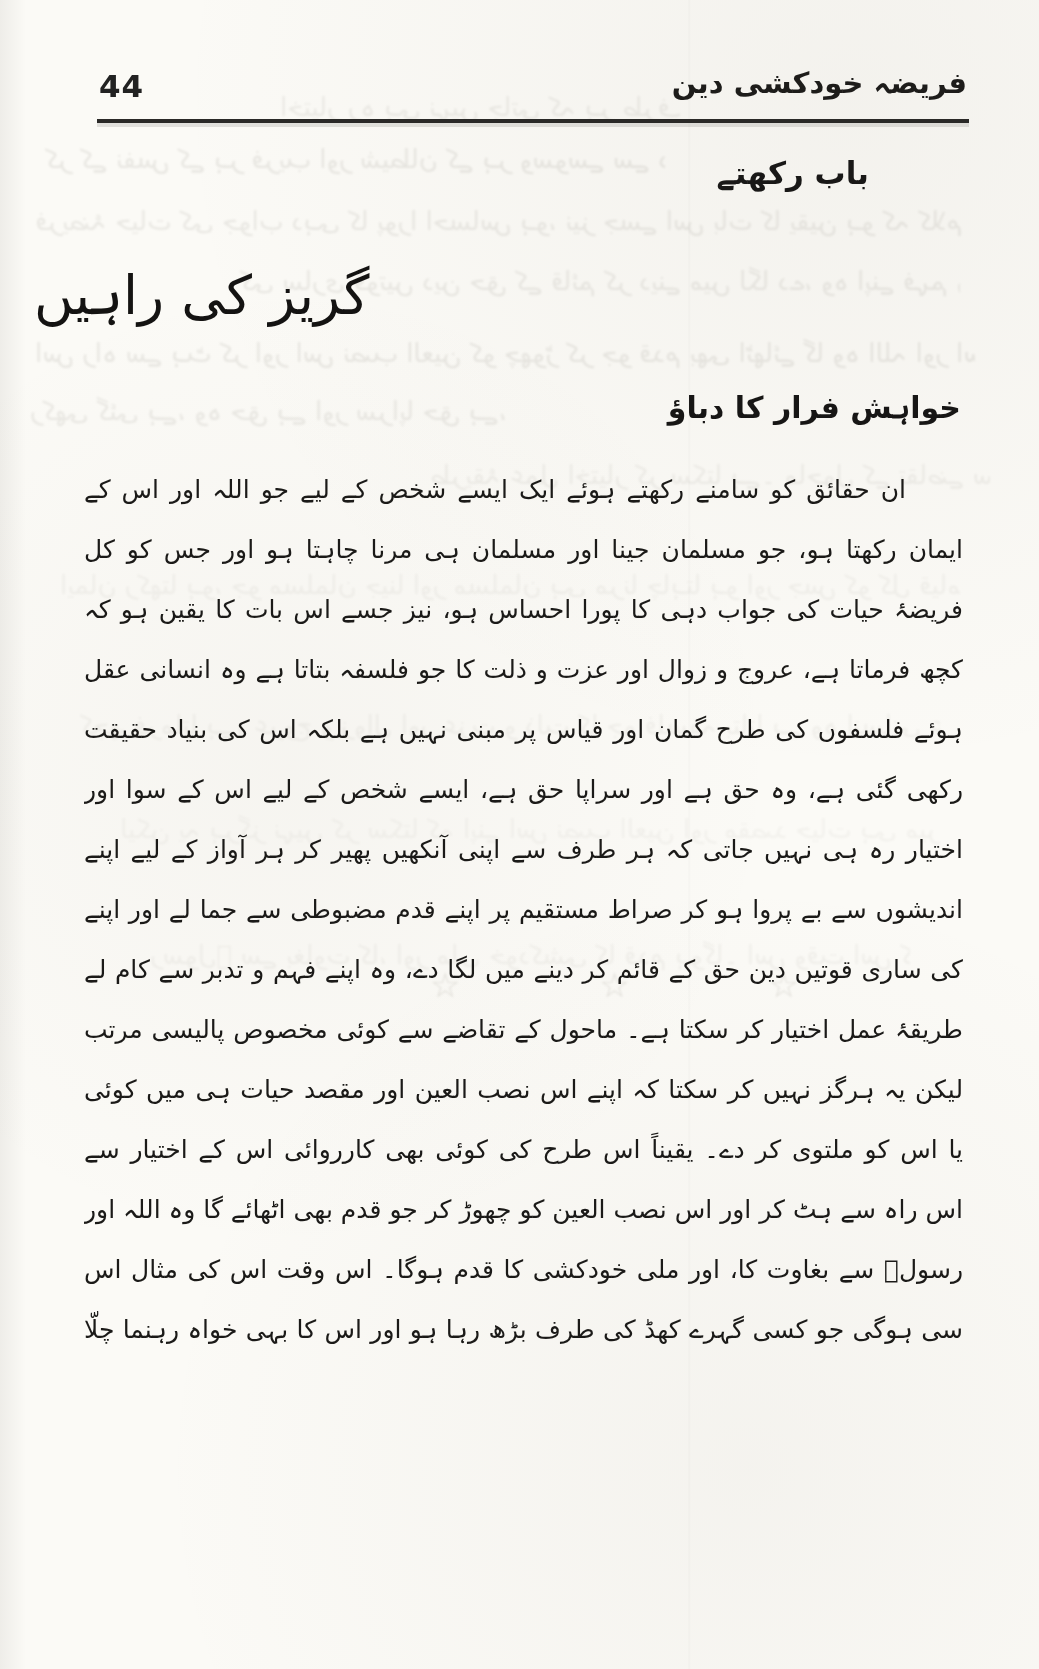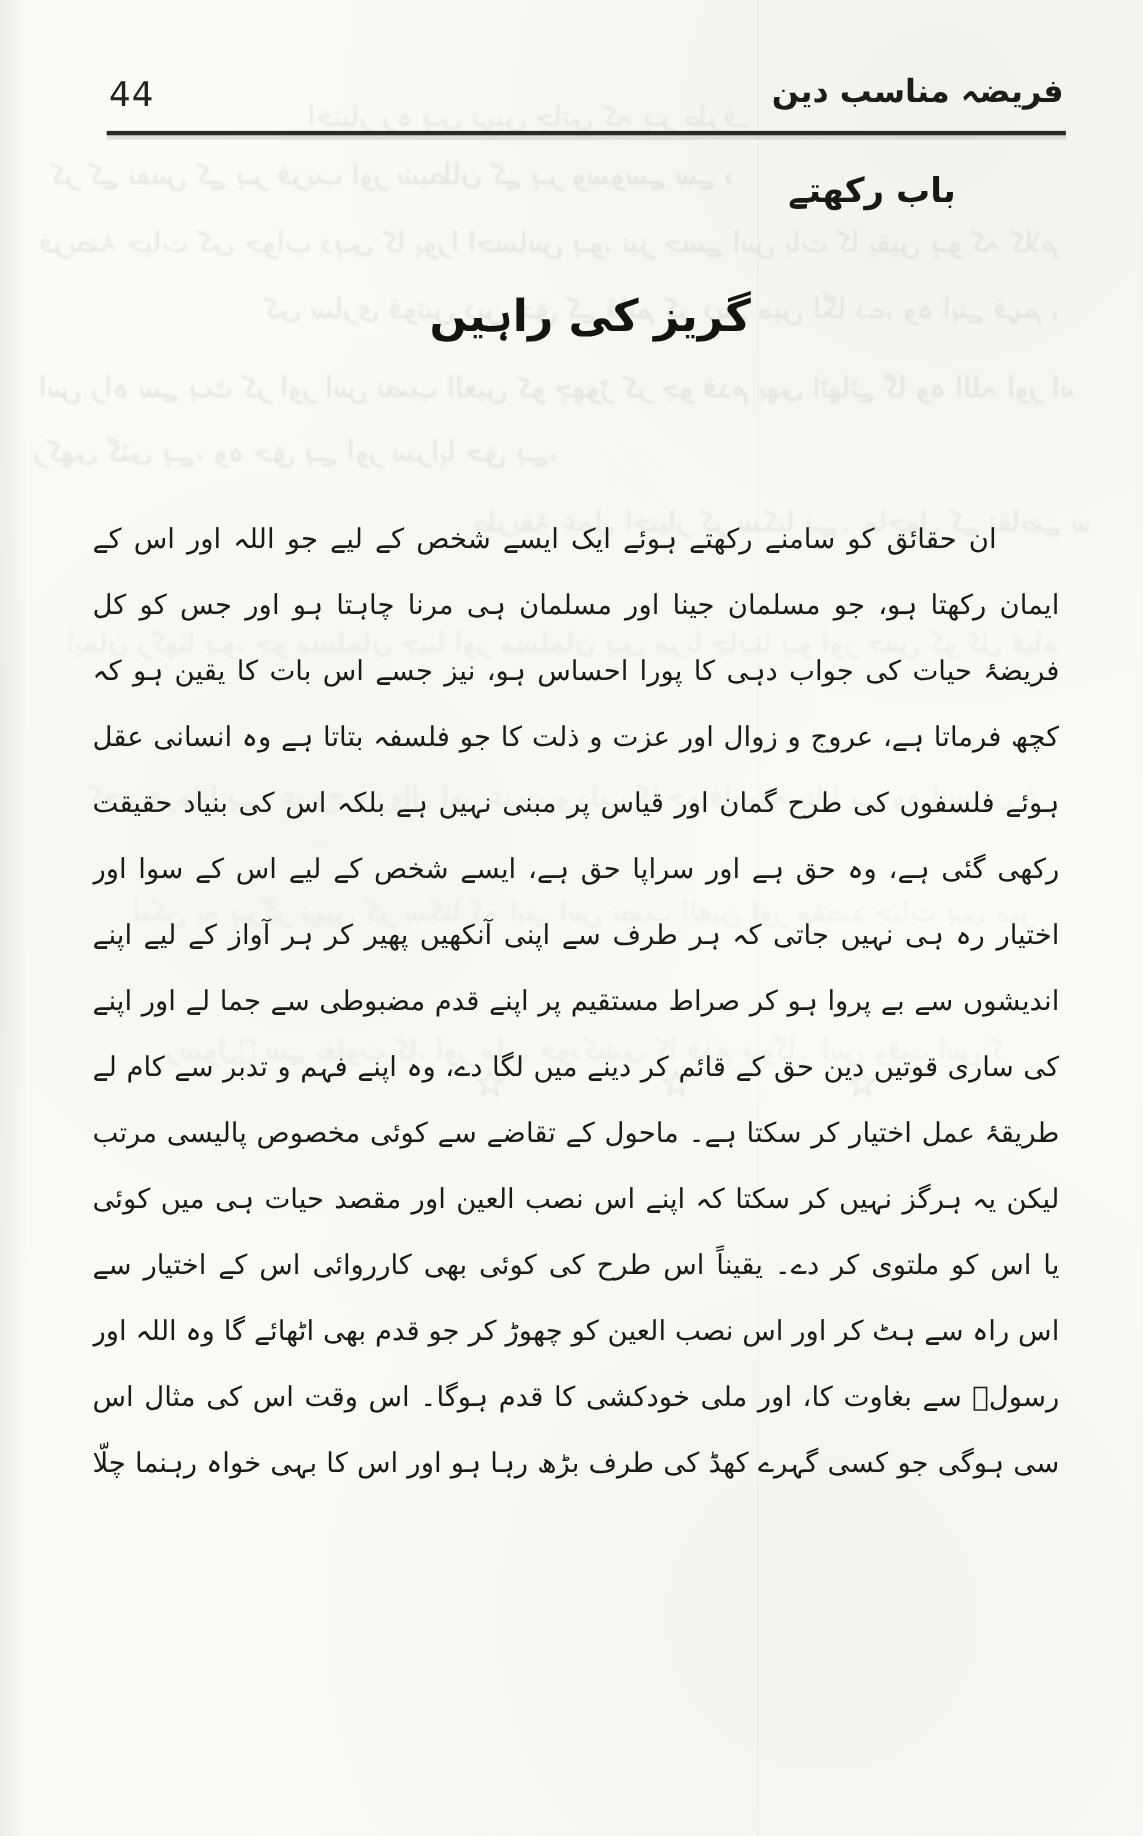--- a/index.html
+++ b/index.html
@@ -19,21 +19,21 @@
       radial-gradient(circle at 28% 46%, rgba(120,110,95,0.04), transparent 42%),
       radial-gradient(circle at 72% 88%, rgba(120,110,95,0.05), transparent 36%);
     font-family: "DejaVu Sans", sans-serif;
     color: #1b1a18;
     overflow: hidden;
   }
 
   
   .page-number {
     position: absolute; left: 99px; top: 68px;
-    font-size: 31px; font-weight: 400; letter-spacing: 1px;
+    font-size: 31px; font-weight: 700; letter-spacing: 1px;
     color: #222;
   }
   .header-title {
     position: absolute; right: 72px; top: 66px;
     font-size: 29px; font-weight: 600;
     direction: rtl;
     color: #1d1c1a;
   }
   .header-rule {
     position: absolute; left: 97px; right: 70px; top: 119px;
@@ -42,22 +42,22 @@
   }
 
   
   .chapter-label {
     position: absolute; right: 170px; top: 155px;
     font-size: 31px; font-weight: 600;
     direction: rtl; color: #191817;
   }
   .page-title {
     position: absolute; left: 34px; right: 0; top: 264px;
-    text-align: center;
-    font-size: 40px; font-weight: 700;
+    text-align: left;
+    font-size: 54px; font-weight: 400;
     direction: rtl; color: #141312;
   }
   .section-subheading {
     position: absolute; right: 78px; top: 390px;
     font-size: 30px; font-weight: 700;
     direction: rtl; color: #171615;
   }
 
   
   .body-paragraph {
@@ -121,25 +121,26 @@
   <div class="ghost g4">اس راہ سے ہٹ کر اور اس نصب العین کو چھوڑ کر جو قدم بھی اٹھائے گا وہ اللہ اور اس کے</div>
   <div class="ghost g5">رکھی گئی ہے، وہ حق ہے اور سراپا حق ہے، ایسے شخص کے لیے اس کے سوا اور کوئی راہ قابل</div>
   <div class="ghost g6">طریقۂ عمل اختیار کر سکتا ہے۔ ماحول کے تقاضے سے کوئی مخصوص پالیسی مرتب کر سکتا ہے</div>
   <div class="ghost g7">ایمان رکھتا ہو، جو مسلمان جینا اور مسلمان ہی مرنا چاہتا ہو اور جس کو کل قیامت کے دن اپنے</div>
   <div class="ghost g8">کچھ فرماتا ہے، عروج و زوال اور عزت و ذلت کا جو فلسفہ بتاتا ہے وہ انسانی عقل کے گھڑے</div>
   <div class="ghost g9">لیکن یہ ہرگز نہیں کر سکتا کہ اپنے اس نصب العین اور مقصد حیات ہی میں کوئی ترمیم کر لے۔</div>
   <div class="ghost g10">رسولؐ سے بغاوت کا، اور ملی خودکشی کا قدم ہوگا۔ اس وقت اس کی مثال اس نادان اندھے کی</div>
   <div class="ghost-stars">☆ ☆ ☆</div>
 
   <div class="page-number">44</div>
-  <div class="header-title">فریضہ مناسب دین</div>
+  <div class="header-title">فریضہ خودکشی دین</div>
   <div class="header-rule"></div>
 
   <div class="chapter-label">باب رکھتے</div>
   <div class="page-title">گریز کی راہیں</div>
+  <div class="section-subheading">خواہش فرار کا دباؤ</div>
 
   <div class="body-paragraph">
     <div class="body-line first">ان حقائق کو سامنے رکھتے ہوئے ایک ایسے شخص کے لیے جو اللہ اور اس کے رسولؐ پر</div>
     <div class="body-line">ایمان رکھتا ہو، جو مسلمان جینا اور مسلمان ہی مرنا چاہتا ہو اور جس کو کل قیامت کے دن اپنے</div>
     <div class="body-line">فریضۂ حیات کی جواب دہی کا پورا احساس ہو، نیز جسے اس بات کا یقین ہو کہ کلام الٰہی جو</div>
     <div class="body-line">کچھ فرماتا ہے، عروج و زوال اور عزت و ذلت کا جو فلسفہ بتاتا ہے وہ انسانی عقل کے گھڑے</div>
     <div class="body-line">ہوئے فلسفوں کی طرح گمان اور قیاس پر مبنی نہیں ہے بلکہ اس کی بنیاد حقیقت نفس الامری پر</div>
     <div class="body-line">رکھی گئی ہے، وہ حق ہے اور سراپا حق ہے، ایسے شخص کے لیے اس کے سوا اور کوئی راہ قابل</div>
     <div class="body-line">اختیار رہ ہی نہیں جاتی کہ ہر طرف سے اپنی آنکھیں پھیر کر ہر آواز کے لیے اپنے کان بند</div>
     <div class="body-line">اندیشوں سے بے پروا ہو کر صراط مستقیم پر اپنے قدم مضبوطی سے جما لے اور اپنے جسم و دماغ</div>

